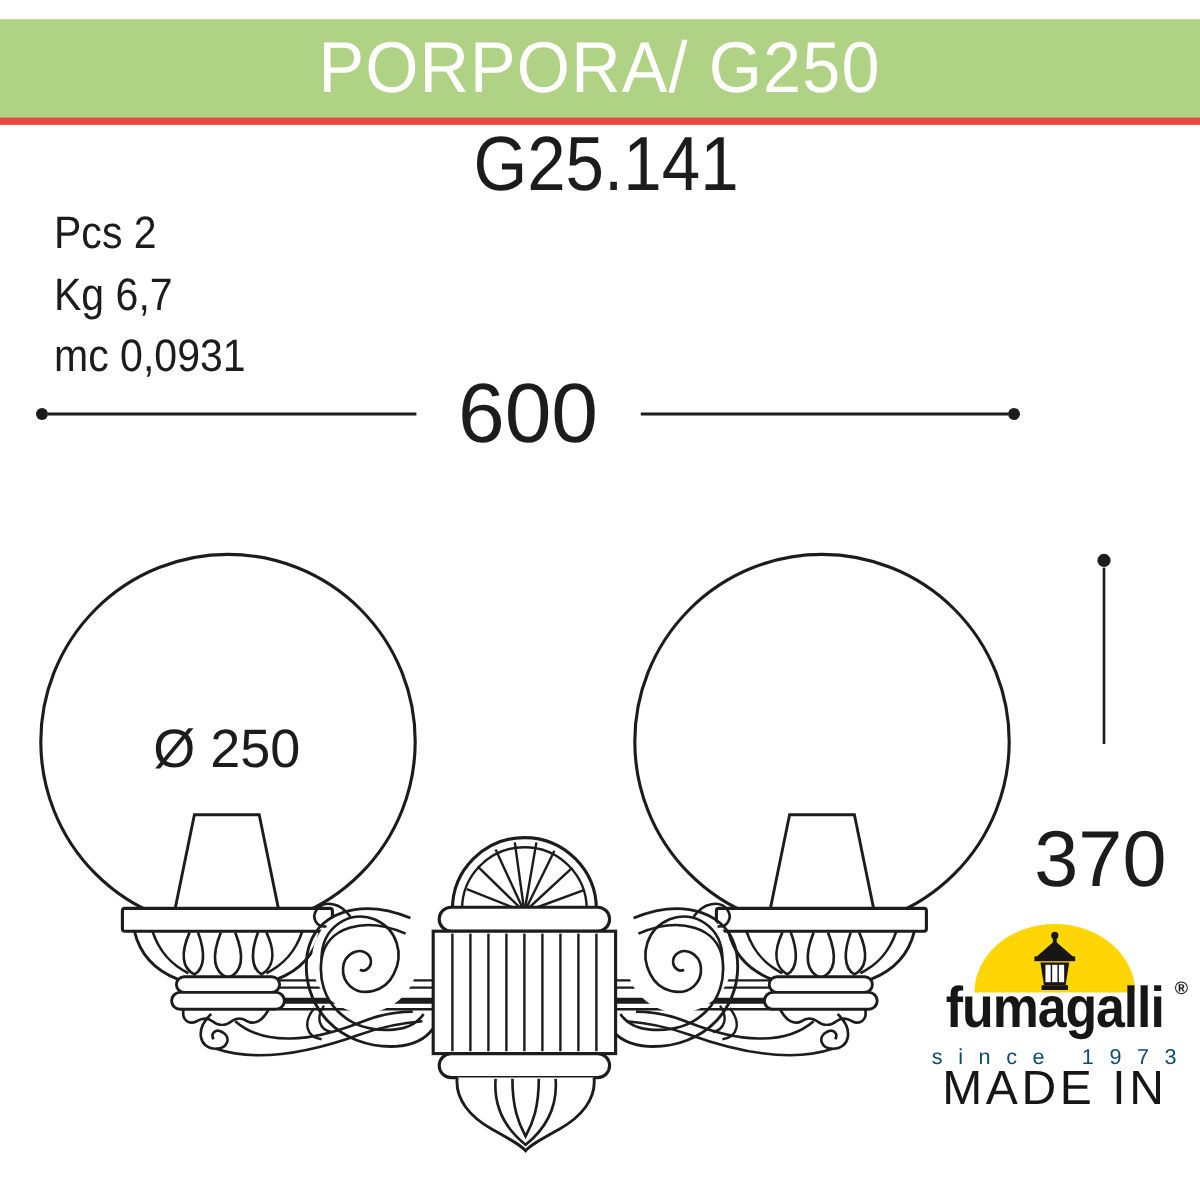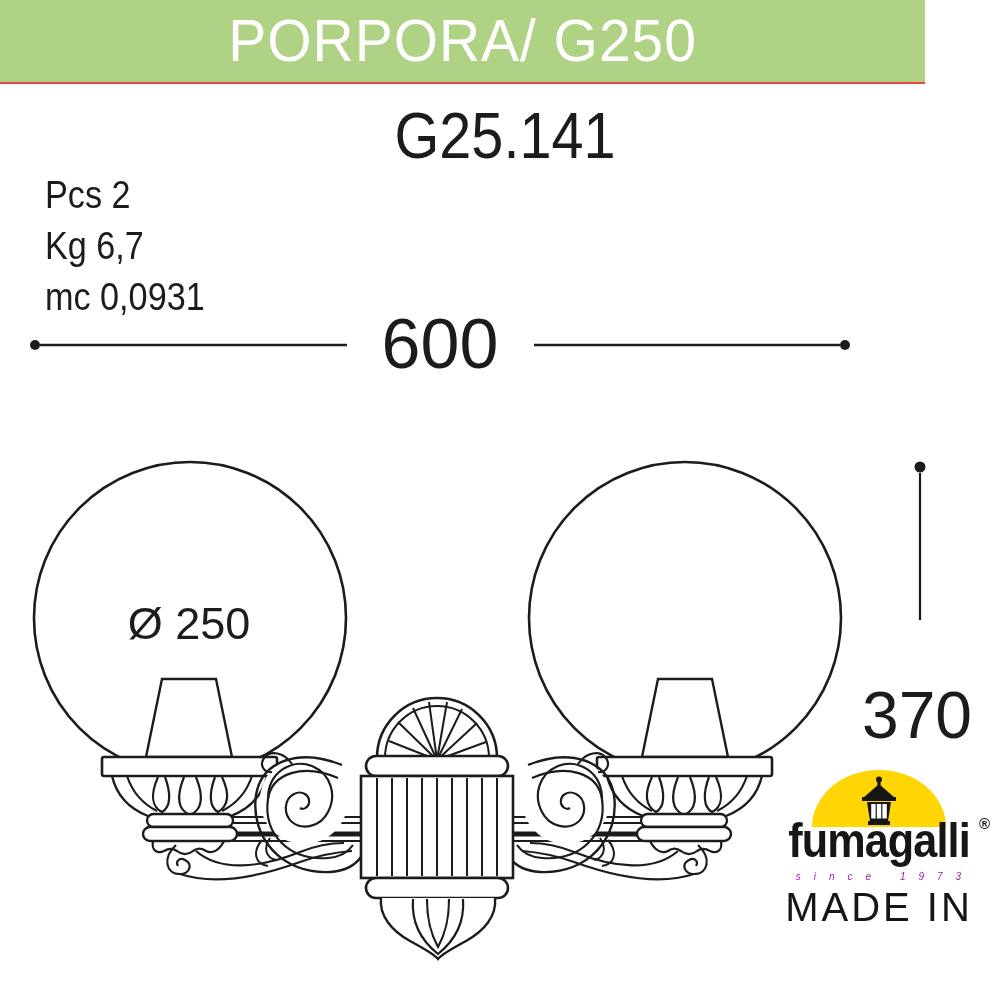--- a/index.html
+++ b/index.html
@@ -2,22 +2,22 @@
 <html><head>
 <meta charset="utf-8">
 <style>
   html,body{margin:0;padding:0;}
   body{
     width:1000px;height:1000px;position:relative;background:#fff;
     font-family:"Liberation Sans", sans-serif;overflow:hidden;
   }
   
   .header{
-    position:absolute;top:0;left:0;width:925px;height:82px;
-    background:#b0d284;border-bottom:2px solid #ef4444;
+    position:absolute;top:16px;left:0;width:1000px;height:82px;
+    background:#b0d284;border-bottom:6px solid #ef4444;
     display:flex;align-items:center;justify-content:center;
   }
   .header .title{
     color:#ffffff;font-size:60px;letter-spacing:1px;white-space:nowrap;
     transform:scaleX(.95);transform-origin:center;line-height:1;
   }
   
   .model{
     position:absolute;top:104px;left:0;width:1010px;text-align:center;
     font-size:64px;color:#1c1c1c;line-height:1;
@@ -43,21 +43,21 @@
   }
   .logo .dome svg{margin-top:6px;}
   .logo .wordmark{
     position:absolute;top:52px;left:0;width:100%;text-align:center;
     font-size:48px;font-weight:bold;color:#161616;line-height:1;
     letter-spacing:-1px;transform:scaleX(.9);transform-origin:center;
   }
   .logo .reg{position:absolute;top:50px;right:4px;font-size:15px;font-weight:bold;color:#161616;}
   .logo .since{
     position:absolute;top:106px;left:6px;width:100%;text-align:center;
-    font-size:10px;color:#a21caf;letter-spacing:13px;white-space:nowrap;font-style:italic;
+    font-size:18px;color:#0c4a6e;letter-spacing:13px;white-space:nowrap;
   }
   .logo .madein,.logo .country{
     position:absolute;left:0;width:100%;text-align:center;
     font-size:40px;color:#161616;letter-spacing:3px;line-height:1;white-space:nowrap;
   }
   .logo .madein{top:122px;}
   .logo .country{top:166px;}
 </style>
 </head>
 <body>

